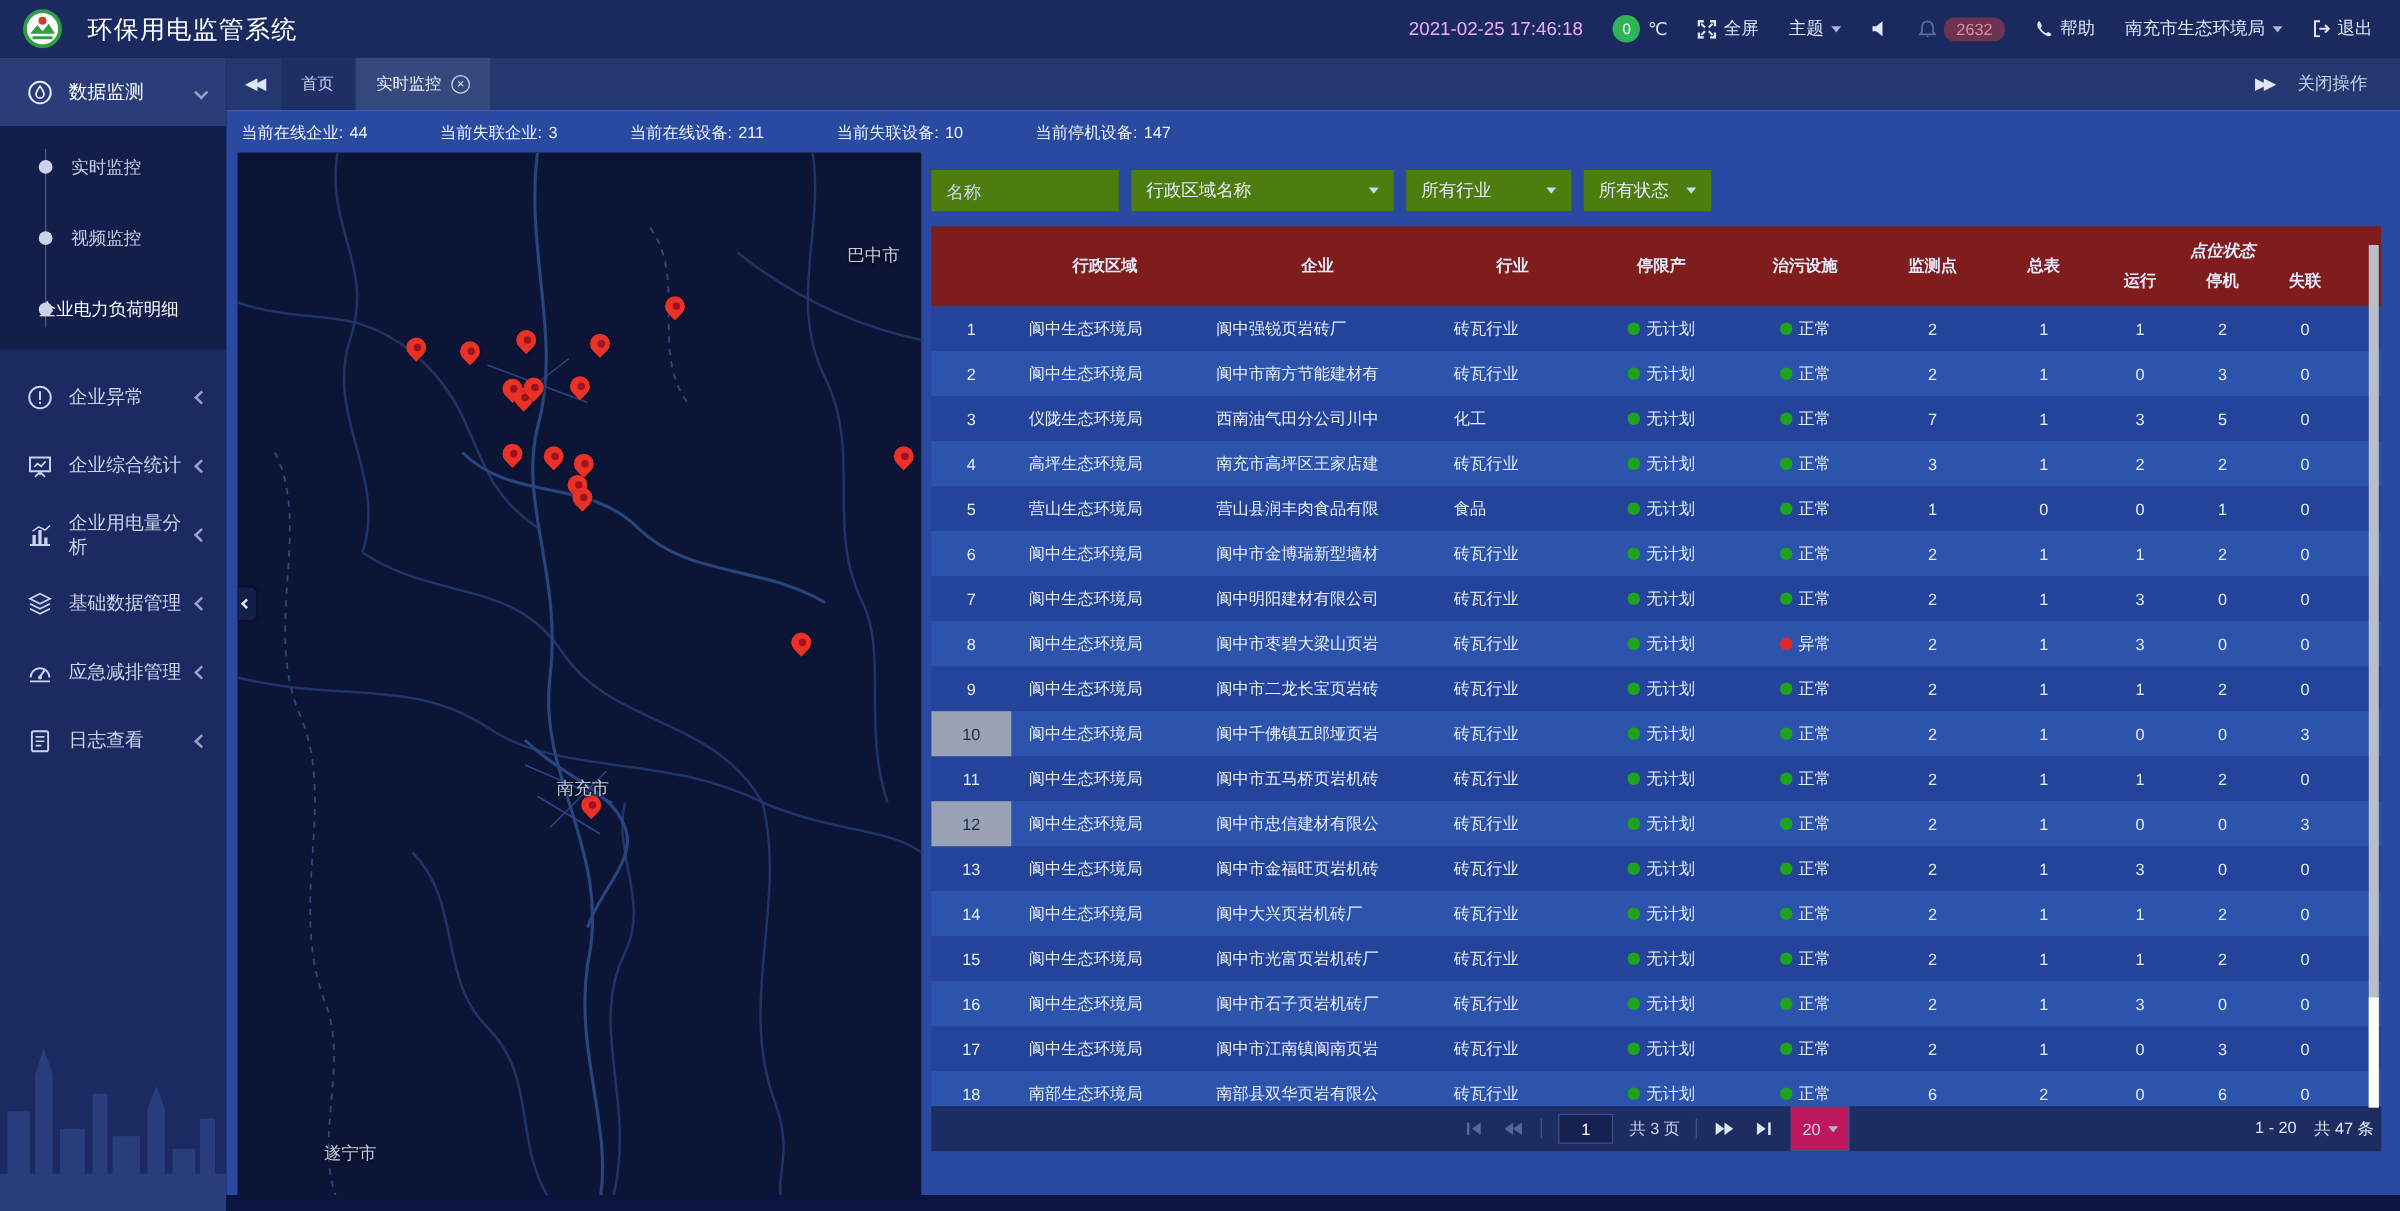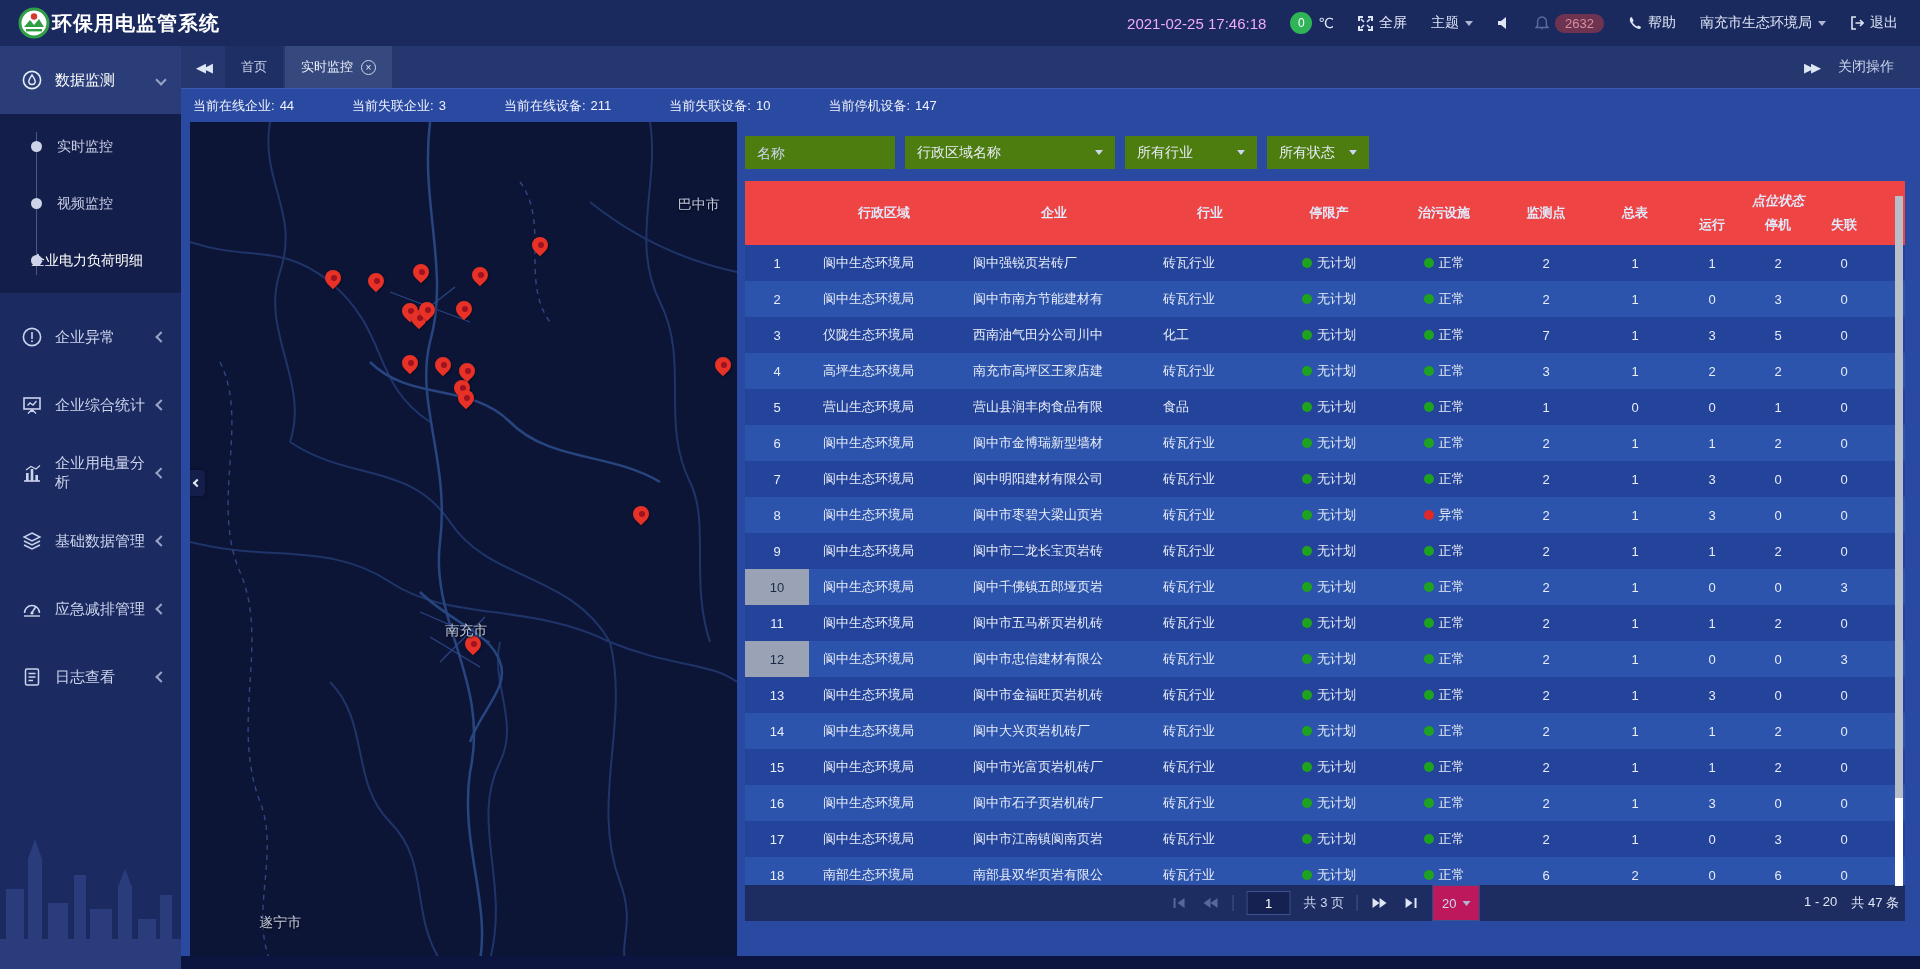--- a/index.html
+++ b/index.html
@@ -2,33 +2,33 @@
 <html><head>
 <meta charset="utf-8">
 <style>
   *{box-sizing:border-box;margin:0;padding:0;}
   html,body{width:1920px;height:969px;overflow:hidden;}
   body{font-family:"Liberation Sans","DejaVu Sans",sans-serif;background:#0c1540;position:relative;color:#e8edf8;}
 
   
   .topbar{position:absolute;left:0;top:0;width:1920px;height:46px;background:#1a2a5f;display:flex;align-items:center;z-index:30;}
   .logo{margin-left:18px;width:32px;height:32px;flex:none;}
-  .app-title{margin-left:2px;font-size:20px;font-weight:bold;color:#fff;letter-spacing:1px;}
+  .app-title{margin-left:20px;font-size:20px;font-weight:normal;color:#fff;letter-spacing:1px;}
   .topbar-right{margin-left:auto;display:flex;align-items:center;gap:24px;padding-right:22px;font-size:14px;color:#dfe5f5;}
   .datetime{font-size:15px;color:#f0abfc;}
   .temp{display:flex;align-items:center;gap:6px;}
   .temp-badge{width:22px;height:22px;border-radius:50%;background:#2fb457;color:#fff;font-size:12px;display:flex;align-items:center;justify-content:center;}
   .tb-item{display:flex;align-items:center;gap:6px;cursor:pointer;white-space:nowrap;}
   .caret-down{width:0;height:0;border-left:4px solid transparent;border-right:4px solid transparent;border-top:5px solid #aeb6d2;display:inline-block;}
   .badge-pill{background:#6e3350;color:#d98f9d;border-radius:9px;padding:2px 10px;font-size:13px;}
   .icon-svg{display:inline-block;vertical-align:middle;}
 
   
   .sidebar{position:absolute;left:0;top:46px;width:181px;height:923px;background:#1b2b61;z-index:20;overflow:hidden;}
-  .menu-item{height:68px;display:flex;align-items:center;padding:0 16px 0 22px;color:#ccd3ec;font-size:15px;cursor:pointer;}
+  .menu-item{height:55px;display:flex;align-items:center;padding:0 16px 0 22px;color:#ccd3ec;font-size:15px;cursor:pointer;}
   .menu-item.active{background:#2b3d78;color:#fff;}
   .menu-item .mi-icon{width:20px;height:20px;margin-right:13px;flex:none;}
   .chev{width:8px;height:8px;border-right:2px solid #99a3c6;border-bottom:2px solid #99a3c6;display:inline-block;margin-left:auto;}
   .chev.down{transform:rotate(45deg);}
   .chev.left{transform:rotate(135deg);}
   .submenu{background:#141e4a;position:relative;padding:4px 0;}
   .submenu::before{content:'';position:absolute;left:36px;top:18px;bottom:18px;width:1px;background:#4a5787;}
   .subitem{height:57px;display:flex;align-items:center;padding-left:57px;font-size:14px;color:#c7cde6;position:relative;cursor:pointer;}
   .subitem::before{content:'';position:absolute;left:31px;top:23px;width:11px;height:11px;border-radius:50%;background:#cdd3e8;}
   .subitem.bright{color:#ffffff;padding-left:31px;}
@@ -65,21 +65,21 @@
   .fbox{background:#4d7c0f;display:flex;align-items:center;padding:0 12px;color:#e8edf8;cursor:pointer;}
   .fbox .caret-down{margin-left:auto;}
   .f-name{width:150px;}
   .f-region{width:210px;}
   .f-industry{width:132px;}
   .f-status{width:102px;}
   .fbox input{background:transparent;border:none;outline:none;color:#e8edf8;font-size:14px;width:100%;font-family:inherit;}
   .fbox input::placeholder{color:#cdd7f0;opacity:1;}
 
   :root{--cols:64px 150px 190px 122px 116px 114px 90px 88px 66px 66px 66px 1fr;}
-  .thead{margin-top:12px;height:64px;background:#ef4444;display:grid;grid-template-columns:var(--cols);}
+  .thead{margin-top:12px;height:64px;background:#7f1d1d;display:grid;grid-template-columns:var(--cols);}
   .th{display:flex;align-items:center;justify-content:center;font-weight:bold;font-size:13px;color:#e2eafc;}
   .th-group{grid-column:9/12;display:flex;flex-direction:column;justify-content:center;gap:6px;}
   .gtitle{text-align:center;font-weight:bold;font-style:italic;font-size:13px;color:#e2eafc;}
   .gsub{display:grid;grid-template-columns:66px 66px 66px;}
   .gsub span{text-align:center;font-weight:bold;font-size:13px;color:#e2eafc;}
   .tbody{height:640px;overflow:hidden;}
   .trow{display:grid;grid-template-columns:var(--cols);height:36px;align-items:stretch;font-size:13px;color:#e8edf8;cursor:default;}
   .trow:nth-child(odd){background:#24449b;}
   .trow:nth-child(even){background:#2d54ac;}
   .cell{display:flex;align-items:center;justify-content:center;}

